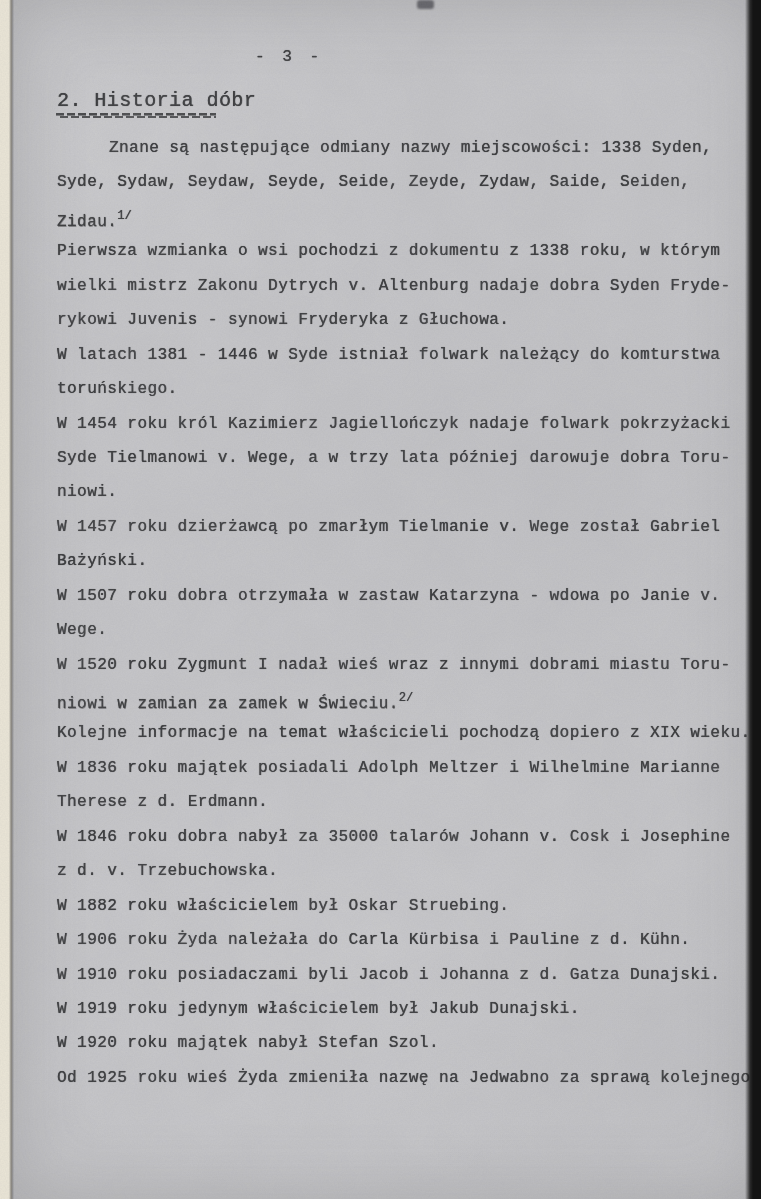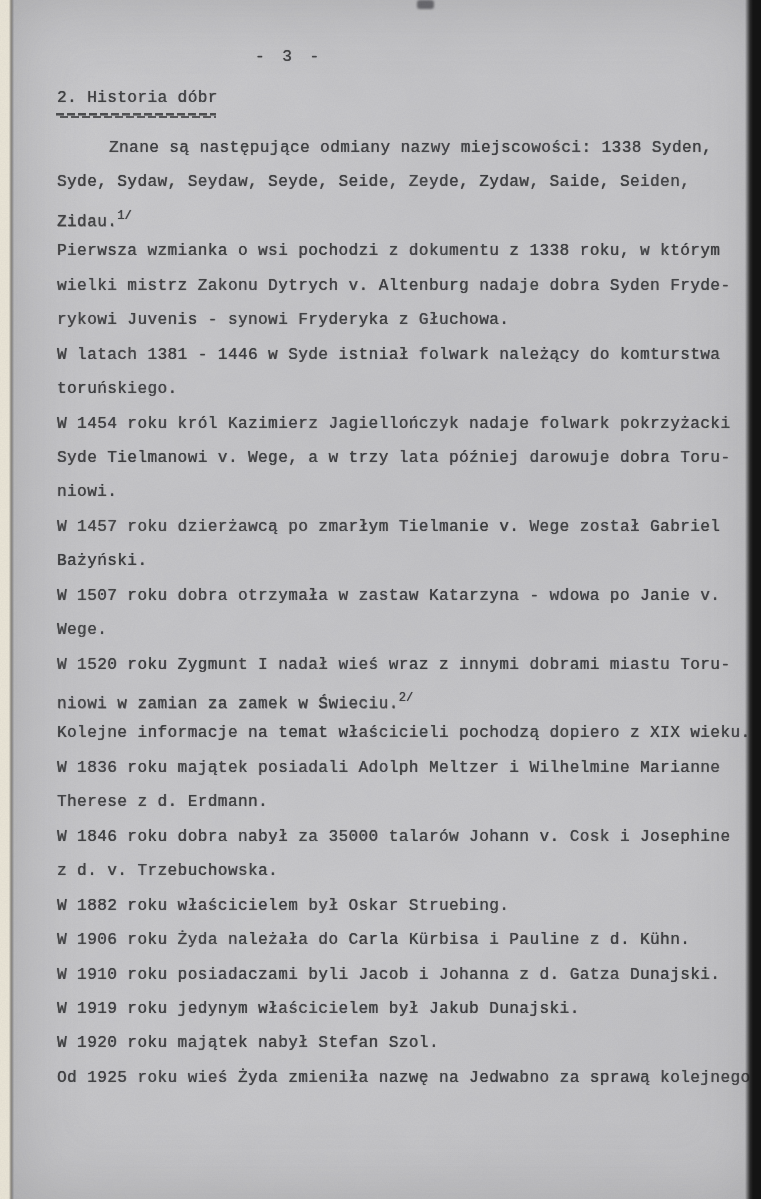--- a/index.html
+++ b/index.html
@@ -77,21 +77,21 @@
   .page-number {
     position: absolute;
     left: 255px; top: 48px;
     font-size: 16px;
     letter-spacing: 4px;
     white-space: pre;
   }
   .section-heading {
     position: absolute;
     left: 57px; top: 89px;
-    font-size: 16px;
+    font-size: 20px;
     letter-spacing: 0.45px;
     white-space: pre;
   }
   .heading-underline {
     position: absolute;
     left: 56px; top: 113px;
     width: 160px; height: 7px;
     background-image:
       repeating-linear-gradient(90deg, #38393b 0px, #38393b 8px, rgba(0,0,0,0) 8px, rgba(0,0,0,0) 11px),
       repeating-linear-gradient(90deg, #434446 0px, #434446 8px, rgba(0,0,0,0) 8px, rgba(0,0,0,0) 11px);

